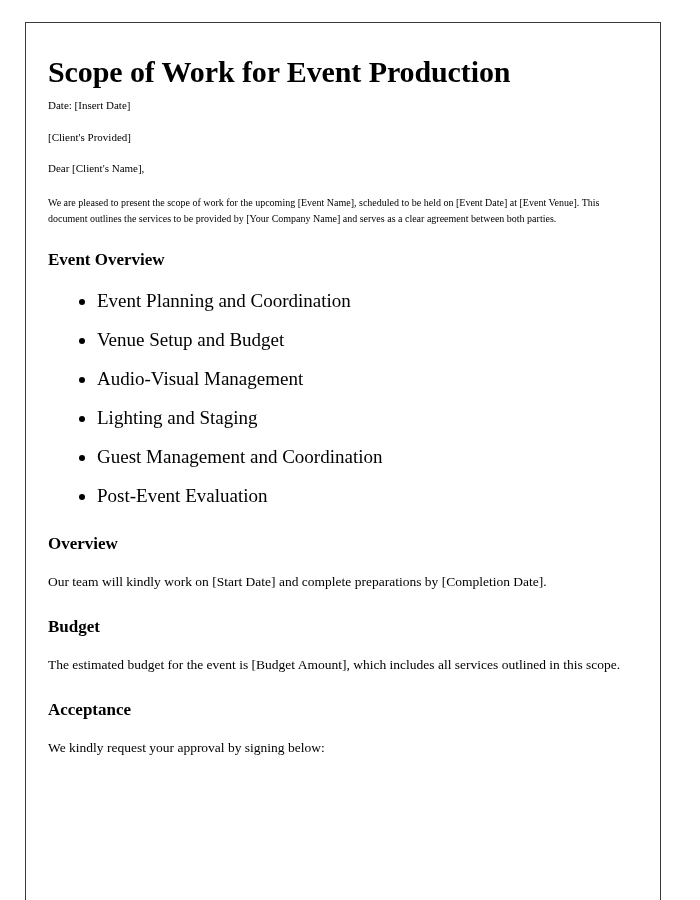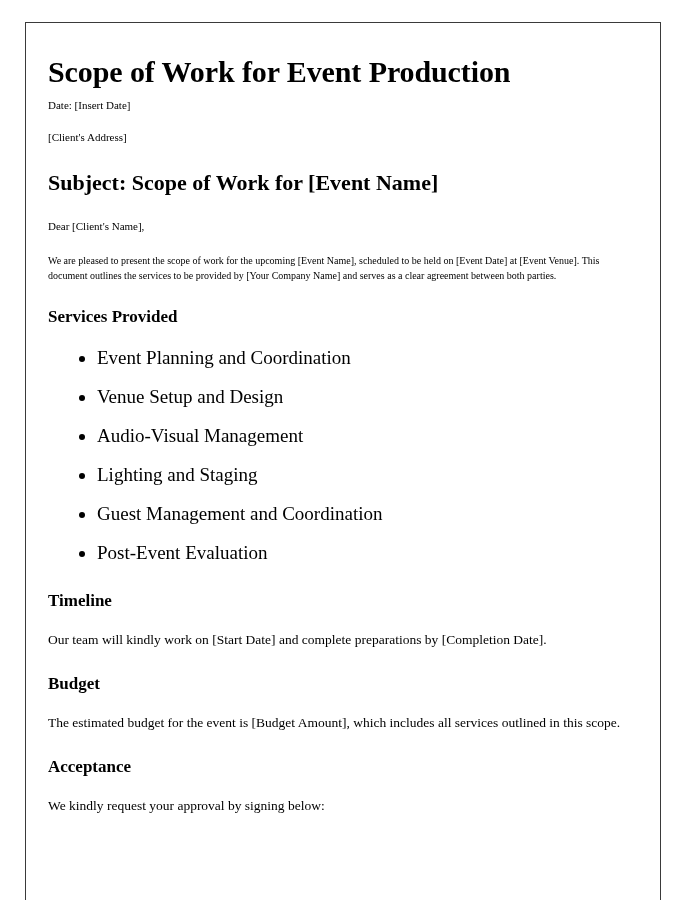--- a/index.html
+++ b/index.html
@@ -96,42 +96,41 @@
 <body>
 
 <div class="page-sheet">
   <div class="page-inner">
 
     <h1 class="doc-title">Scope of Work for Event Production</h1>
 
     <p class="meta-line">Date: [Insert Date]</p>
 
 
-    <p class="meta-line">[Client's Address]</p>
+    <p class="meta-line">[Client's Provided]</p>
 
-    <h2 class="subject-heading">Subject: Scope of Work for [Event Name]</h2>
 
     <p class="salutation">Dear [Client's Name],</p>
 
     <p class="body-paragraph">We are pleased to present the scope of work for the upcoming [Event Name], scheduled to be held on [Event Date] at [Event Venue]. This document outlines the services to be provided by [Your Company Name] and serves as a clear agreement between both parties.</p>
 
+    <h3 class="section-heading">Event Overview</h3>
 
 
-    <h3 class="section-heading">Services Provided</h3>
 
     <ul class="services-list">
       <li>Event Planning and Coordination</li>
-      <li>Venue Setup and Design</li>
+      <li>Venue Setup and Budget</li>
       <li>Audio-Visual Management</li>
       <li>Lighting and Staging</li>
       <li>Guest Management and Coordination</li>
       <li>Post-Event Evaluation</li>
     </ul>
 
-    <h3 class="section-heading">Timeline</h3>
+    <h3 class="section-heading">Overview</h3>
 
     <p class="section-body">Our team will kindly work on [Start Date] and complete preparations by [Completion Date].</p>
 
     <h3 class="section-heading">Budget</h3>
 
     <p class="section-body">The estimated budget for the event is [Budget Amount], which includes all services outlined in this scope.</p>
 
     <h3 class="section-heading">Acceptance</h3>
 
     <p class="section-body">We kindly request your approval by signing below:</p>

